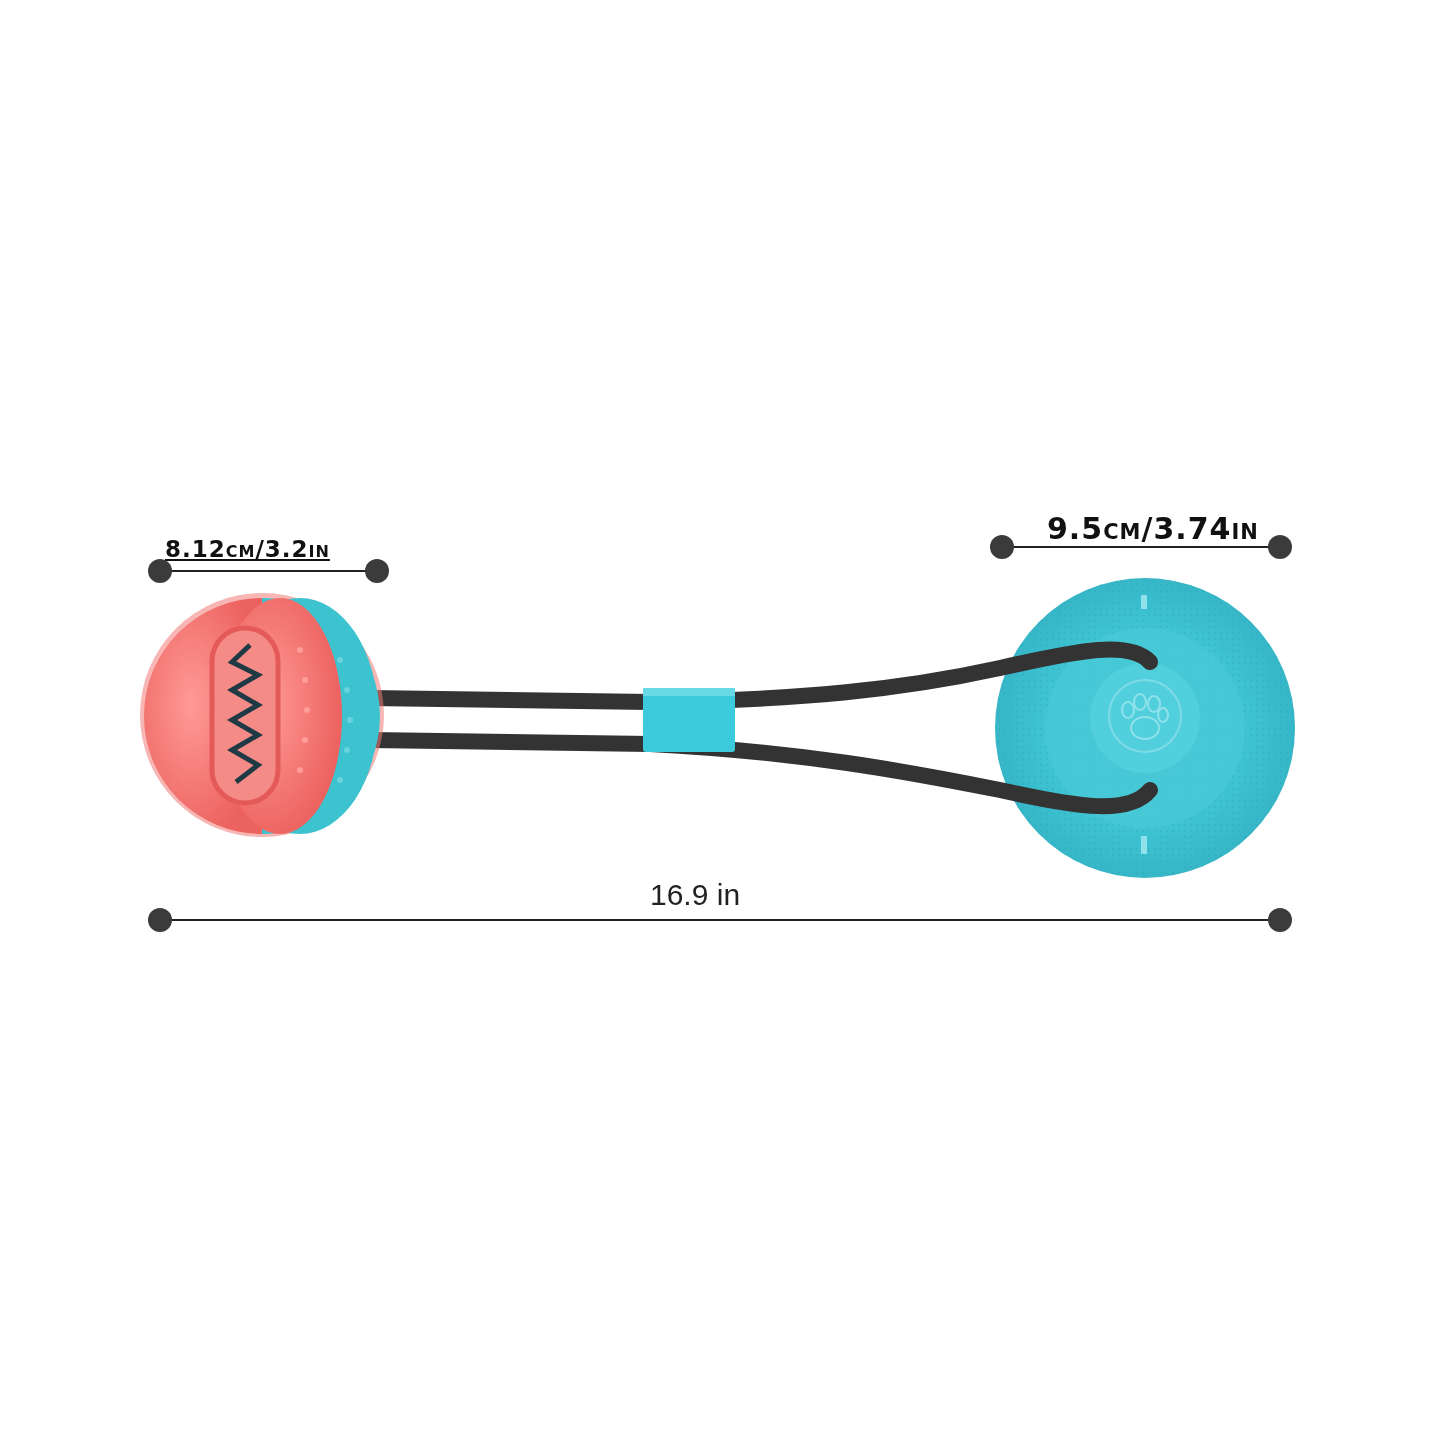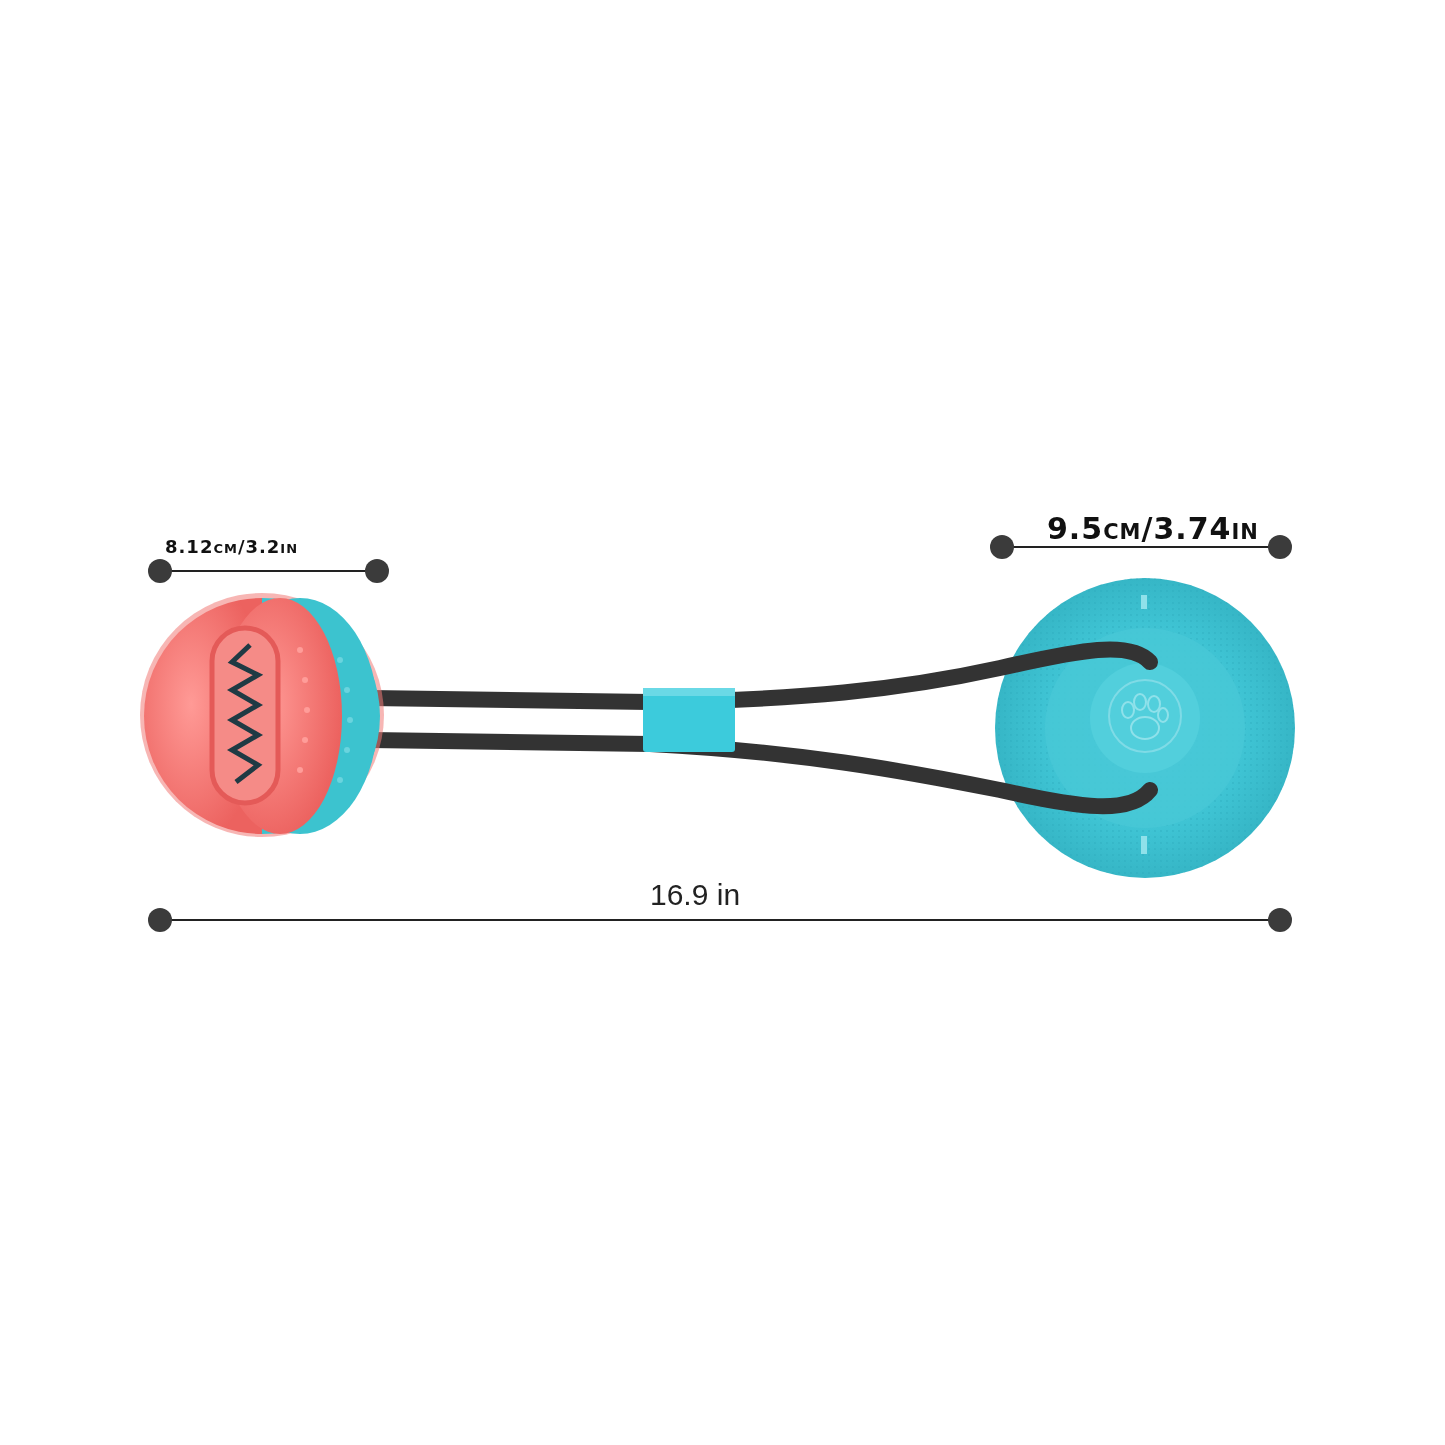--- a/index.html
+++ b/index.html
@@ -90,21 +90,21 @@
     <g fill="#6ad4de">
       <circle cx="340" cy="660" r="3"></circle>
         <circle cx="347" cy="690" r="3"></circle>
         <circle cx="350" cy="720" r="3"></circle>
       <circle cx="347" cy="750" r="3"></circle>
         <circle cx="340" cy="780" r="3"></circle>
     </g>
   </g>
 </svg>
 
-<div class="label-sc" style="left:165px; top:536px; font-size:18px; font-variant: small-caps;">8.12cm/3.2in</div>
+<div class="label-sc" style="left:165px; top:536px; font-size:23px; font-variant: small-caps; text-decoration: underline;">8.12cm/3.2in</div>
 <div class="line" style="left:160px; top:570px; width:218px;"></div>
 <div class="dot" style="left:148px; top:559px;"></div>
 <div class="dot" style="left:365px; top:559px;"></div>
 
 <div class="label-sc" style="left:1047px; top:511px; font-size:30px; font-variant: small-caps;">9.5cm/3.74in</div>
 <div class="line" style="left:1002px; top:546px; width:278px;"></div>
 <div class="dot" style="left:990px; top:535px;"></div>
 <div class="dot" style="left:1268px; top:535px;"></div>
 
 <div class="label-plain" style="left:650px; top:878px; font-size:30px;">16.9 in</div>

